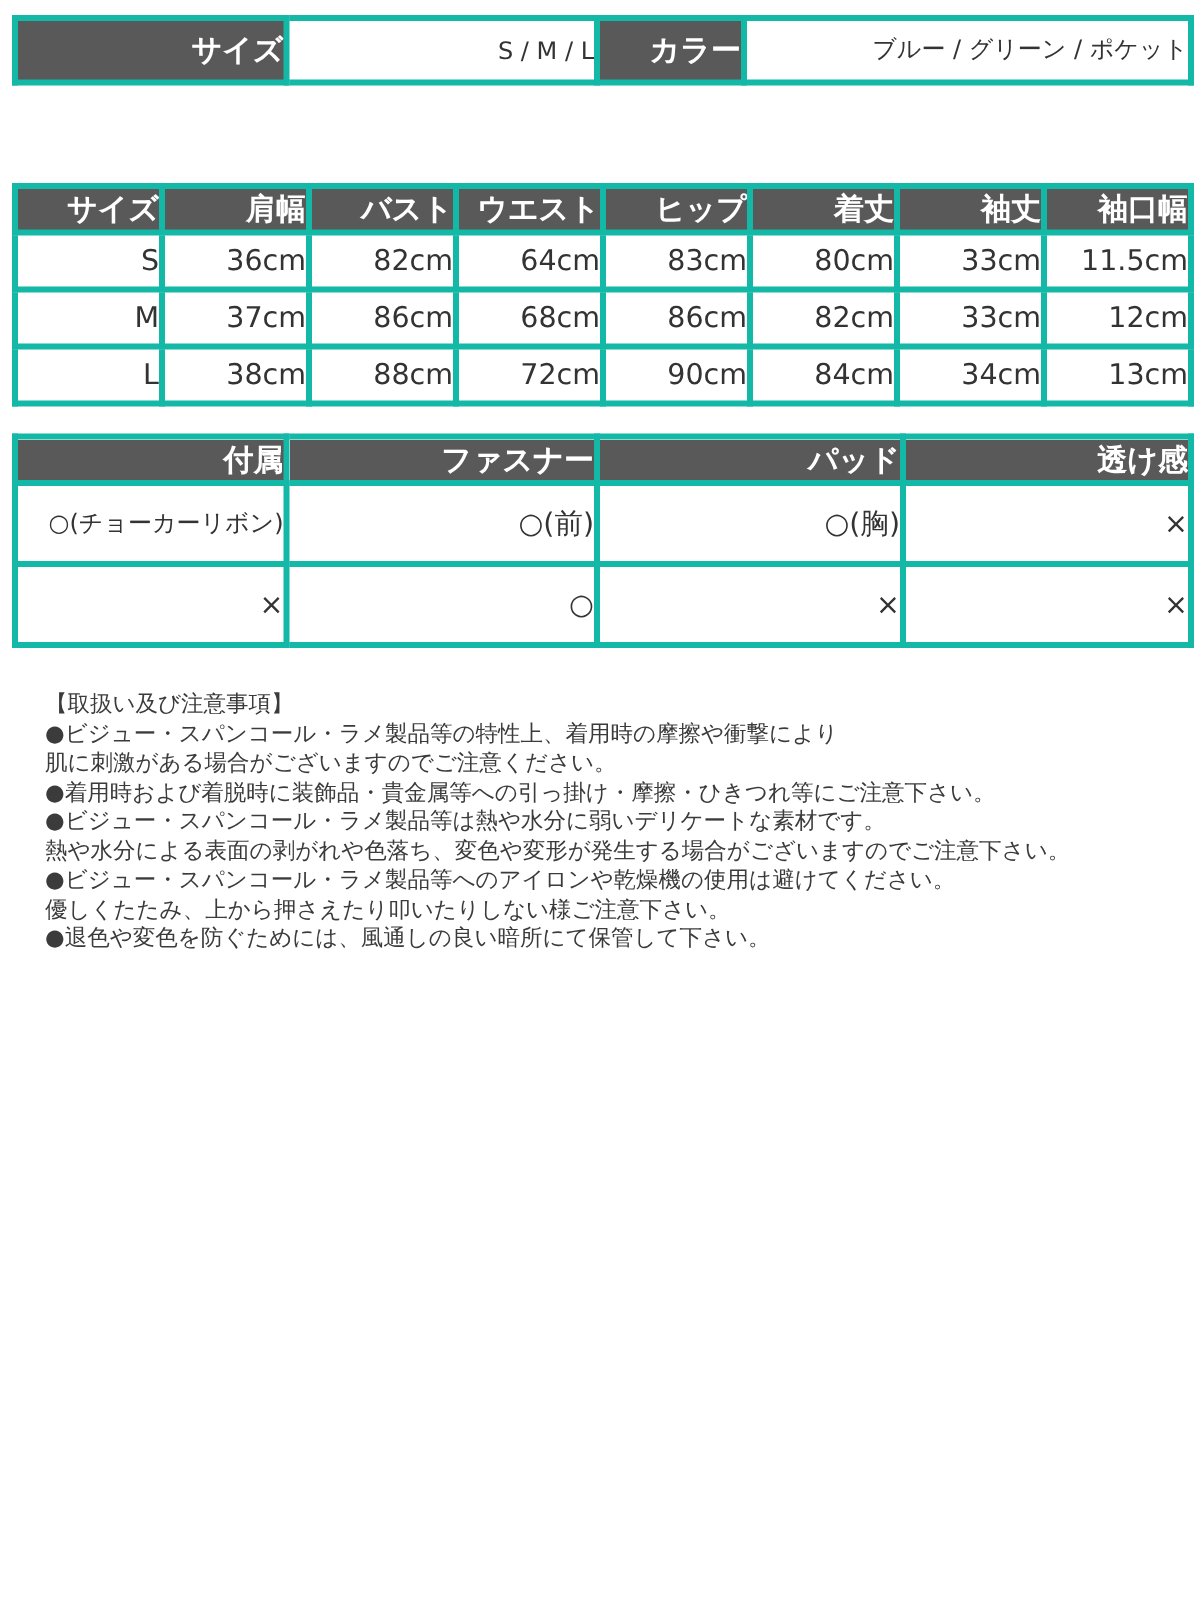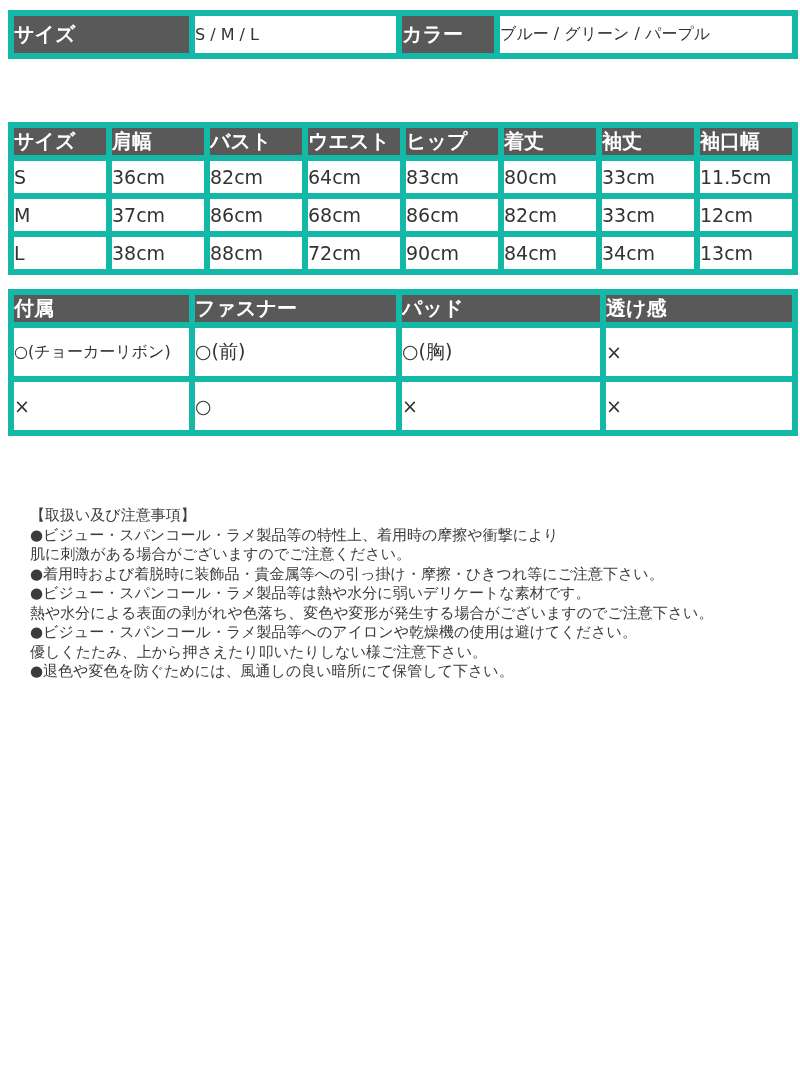--- a/index.html
+++ b/index.html
@@ -15,22 +15,22 @@
     font-family: "DejaVu Sans", "Liberation Sans", sans-serif;
   }
   table {
     position: absolute;
     border-collapse: collapse;
     table-layout: fixed;
     background: #ffffff;
     border: 3px solid #000000;
   }
   th, td {
-    border: 6px solid #14b8a6;
-    text-align: left;
+    border: 4px solid #14b8a6;
+    text-align: right;
     vertical-align: middle;
     padding: 0;
     overflow: hidden;
     white-space: nowrap;
   }
   th {
     background: #595959;
     color: #ffffff;
     font-weight: bold;
     font-size: 20px;
@@ -53,21 +53,21 @@
   
   #spec-table { left: 8px; top: 289px; width: 784px; }
   #spec-table tr.hdr { height: 30px; }
   #spec-table tr.row { height: 54px; }
   #spec-table td.tight { font-size: 16px; }
 
   
   #notes {
     position: absolute;
     left: 30px;
-    top: 506px;
+    top: 460px;
     width: 750px;
     font-size: 15px;
     line-height: 19.5px;
     color: #3b3b3b;
   }
   #notes .line { white-space: nowrap; }
 </style>
 </head>
 <body>
 
@@ -76,21 +76,21 @@
     <col style="width:181px">
       <col style="width:207px">
       <col style="width:98px">
       <col style="width:298px">
   </colgroup>
   <tbody>
       <tr>
     <th>サイズ</th>
     <td>S / M / L</td>
     <th>カラー</th>
-    <td>ブルー / グリーン / パープル</td>
+    <td>ブルー / グリーン / ポケット</td>
   </tr>
 </tbody>
   </table>
 
 <table id="size-table">
   <colgroup>
     <col style="width:98px">
       <col style="width:98px">
       <col style="width:98px">
       <col style="width:98px">

